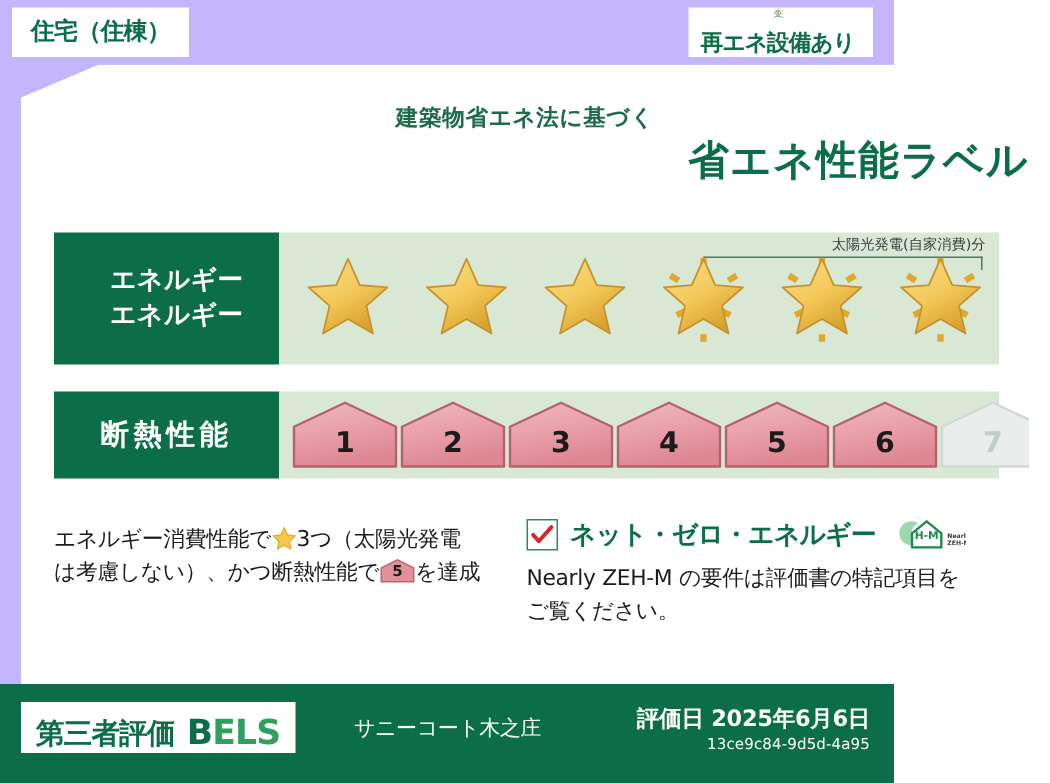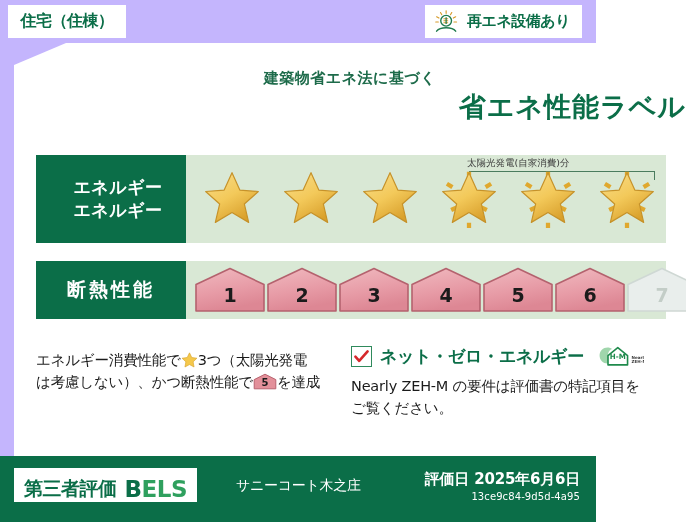--- a/index.html
+++ b/index.html
@@ -30,20 +30,21 @@
   }
 
   .renew-chip {
     position: absolute;
     right: 14px; top: 5px;
     height: 33px;
     padding: 0 12px 0 8px;
     background: #ffffff;
     display: flex; align-items: center; gap: 6px;
     z-index: 6;
+    flex-direction: column;
   }
   .renew-chip .rlabel {
     font-size: 15px; font-weight: 700; color: #0b6e48;
     letter-spacing: -0.5px;
     font-family: "DejaVu Sans", sans-serif;
   }
   .sun-icon { width: 28px; height: 26px; display: block; }
 
   
   .card {
@@ -110,21 +111,21 @@
     position: relative;
     display: flex; align-items: center; justify-content: center;
   }
   .star-svg { width: 70px; height: 68px; display: block; }
 
   .solar-note {
     position: absolute;
     top: 2px;
     left: 281px;
     width: 190px;
-    text-align: left;
+    text-align: right;
     font-size: 9.5px;
     color: #3b3b3b;
     font-family: "DejaVu Sans", sans-serif;
     white-space: nowrap;
   }
   .solar-bracket {
     position: absolute;
     top: 16px;
     left: 283px;
     width: 186px;

